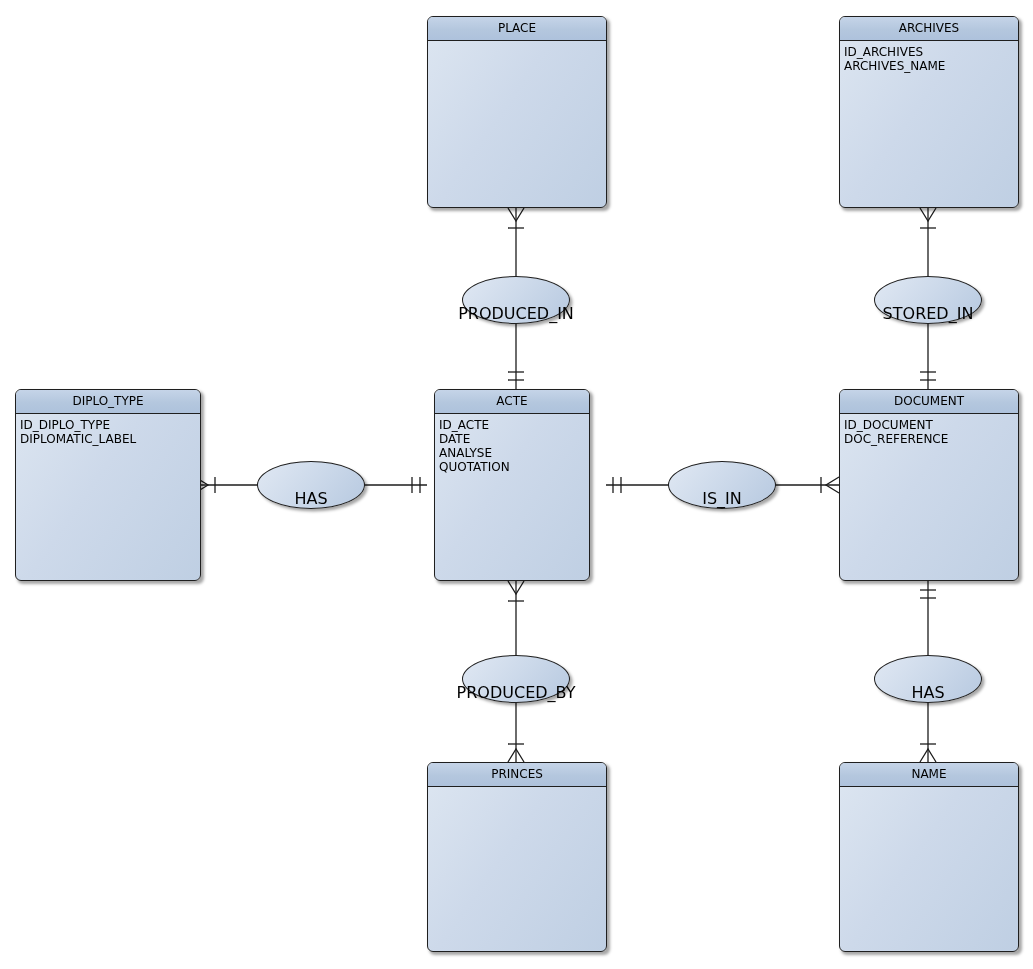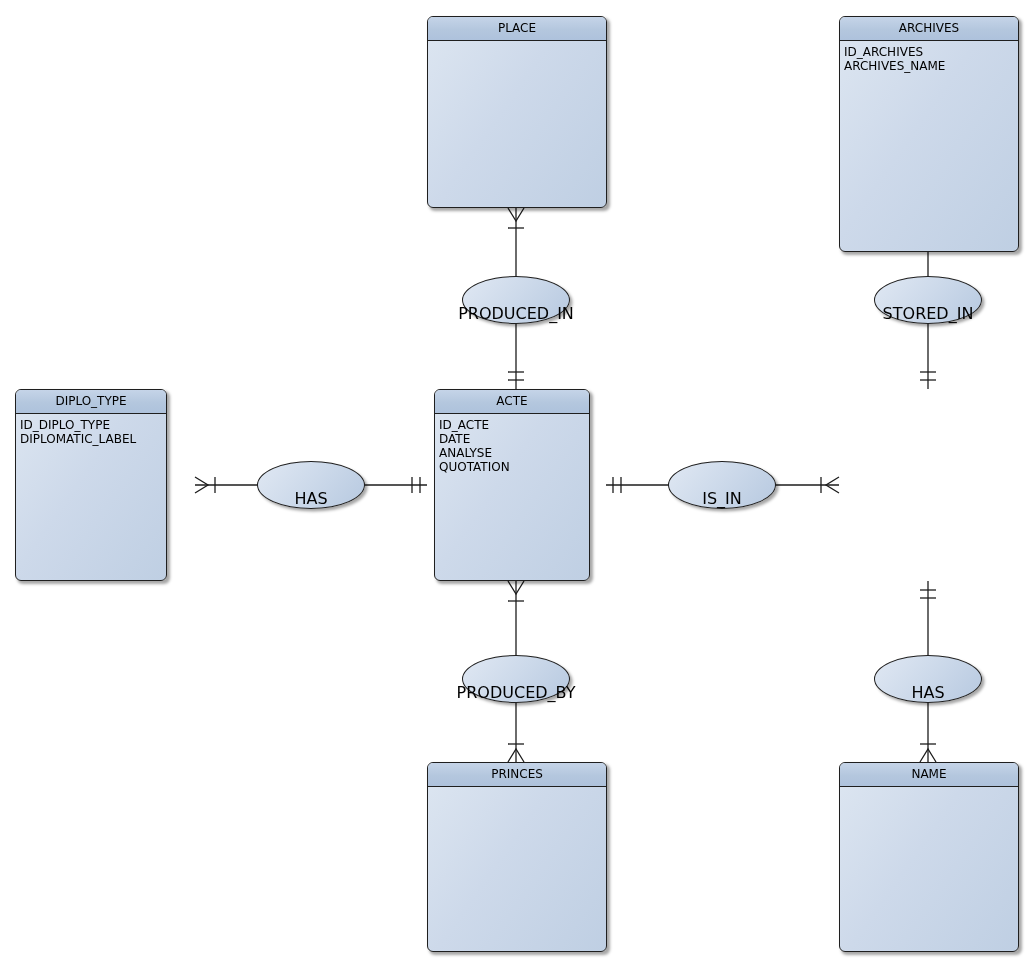--- a/index.html
+++ b/index.html
@@ -110,46 +110,53 @@
       <path d="M920 598 H936"></path>
       <path d="M920 744 H936"></path>
       <path d="M920 762 L928 749 L936 762"></path>
     </g>
   </svg>
 
   <div class="entity" style="left:427px; top:16px; width:180px; height:192px">
     <div class="entity-header">PLACE</div>
   </div>
 
-  <div class="entity" style="left:839px; top:16px; width:180px; height:236px">
+  <div class="entity" style="left:839px; top:16px; width:180px; height:192px">
     <div class="entity-header">ARCHIVES</div>
     <div class="entity-body">
       <div class="attr">ID_ARCHIVES</div>
       <div class="attr">ARCHIVES_NAME</div>
     </div>
   </div>
 
-  <div class="entity" style="left:15px; top:389px; width:152px; height:192px">
+  <div class="entity" style="left:15px; top:389px; width:186px; height:192px">
     <div class="entity-header">DIPLO_TYPE</div>
     <div class="entity-body">
       <div class="attr">ID_DIPLO_TYPE</div>
       <div class="attr">DIPLOMATIC_LABEL</div>
     </div>
   </div>
 
   <div class="entity" style="left:434px; top:389px; width:156px; height:192px">
     <div class="entity-header">ACTE</div>
     <div class="entity-body">
       <div class="attr">ID_ACTE</div>
       <div class="attr">DATE</div>
       <div class="attr">ANALYSE</div>
       <div class="attr">QUOTATION</div>
     </div>
   </div>
 
+  <div class="entity" style="left:839px; top:389px; width:180px; height:192px">
+    <div class="entity-header">DOCUMENT</div>
+    <div class="entity-body">
+      <div class="attr">ID_DOCUMENT</div>
+      <div class="attr">DOC_REFERENCE</div>
+    </div>
+  </div>
 
   <div class="entity" style="left:427px; top:762px; width:180px; height:190px">
     <div class="entity-header">PRINCES</div>
   </div>
 
   <div class="entity" style="left:839px; top:762px; width:180px; height:190px">
     <div class="entity-header">NAME</div>
   </div>
 
   <div class="rel" style="left:462px; top:276px">

